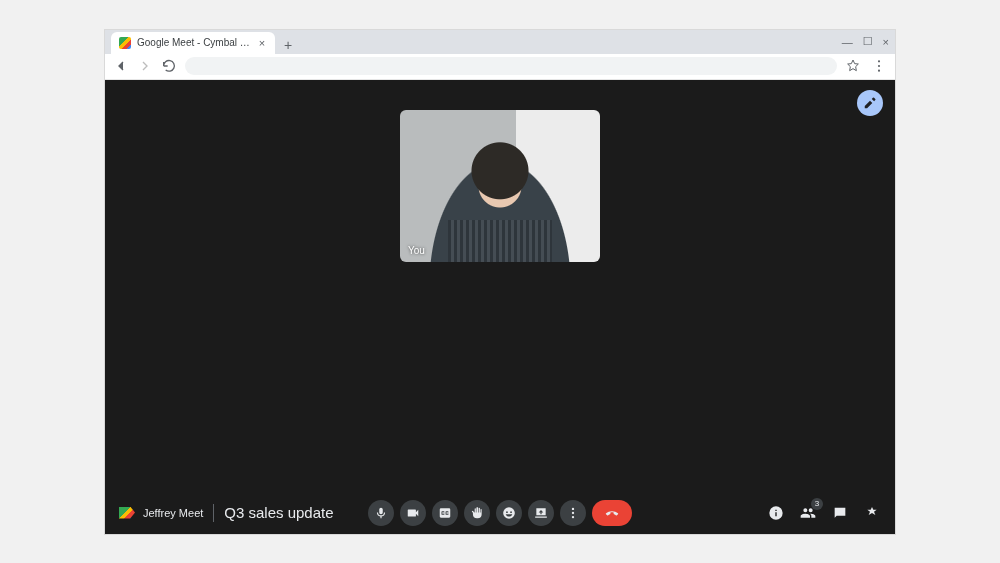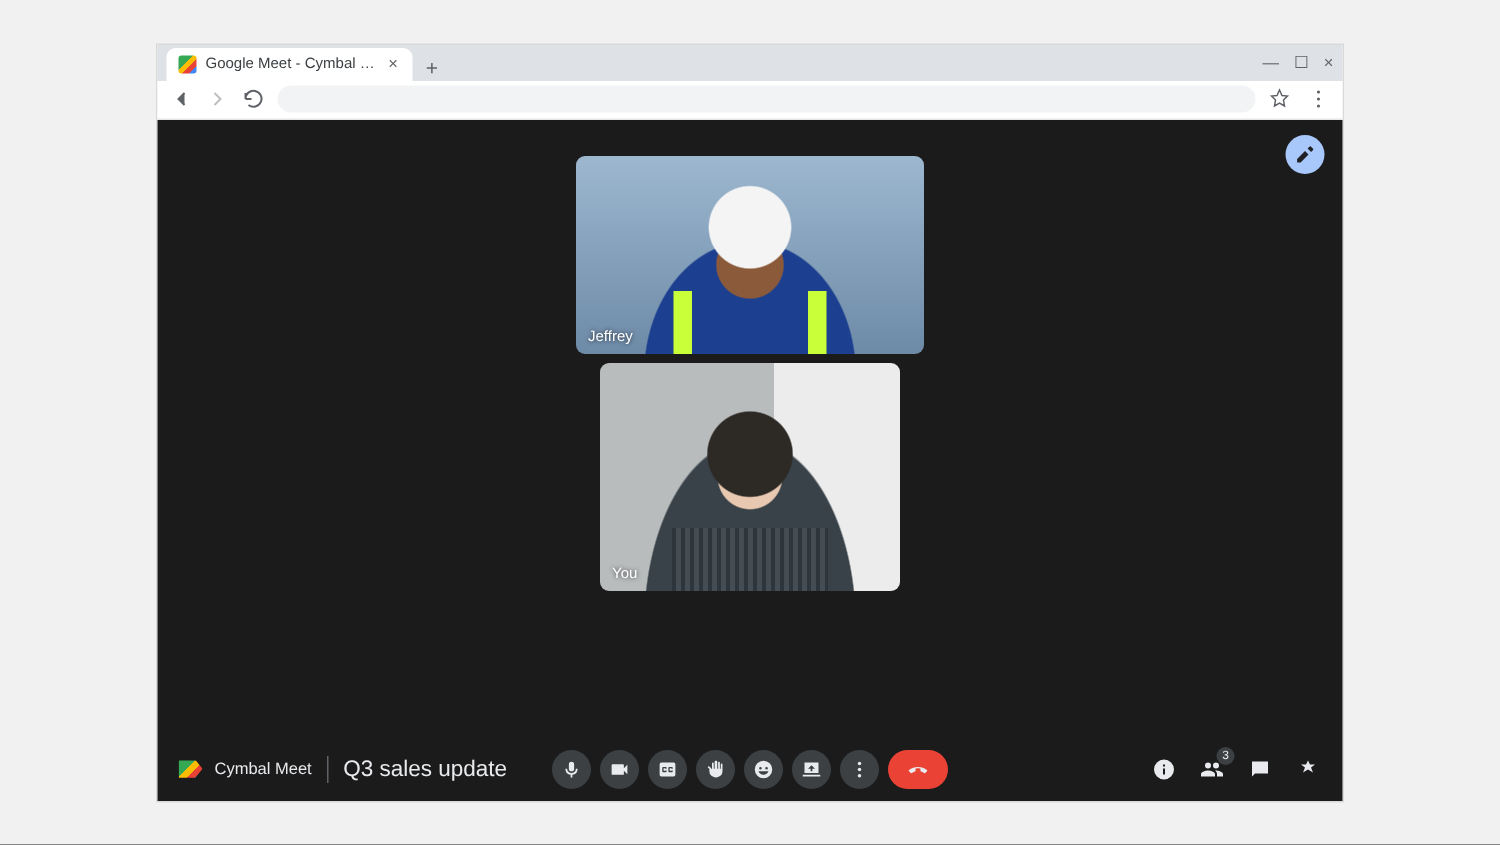--- a/index.html
+++ b/index.html
@@ -235,35 +235,32 @@
   <div class="meet">
 
     <div class="effects-fab">
       <svg viewBox="0 0 24 24" width="14" height="14">
           <path fill="currentColor" d="M3 17l9-9 4 4-9 9H3v-4zm18-10l-2 2-4-4 2-2a1.4 1.4 0 0 1 2 0l2 2a1.4 1.4 0 0 1 0 2z"></path>
         </svg>
     </div>
 
     <div class="grid">
       <div class="row">
-        <div class="tile p-jeffrey">
-          <div class="label">Jeffrey</div>
-        </div>
       </div>
       <div class="row">
         <div class="tile small p-you">
           <div class="label">You</div>
         </div>
       </div>
     </div>
 
     <div class="bottombar">
       <div class="brand">
         <div class="brand-logo"></div>
-        <span>Cymbal Meet</span>
+        <span>Jeffrey Meet</span>
       </div>
       <div class="divider"></div>
       <div class="meeting-name">Q3 sales update</div>
 
       <div class="controls">
         <div class="ctrl">
           <svg viewBox="0 0 24 24">
               <path d="M12 14a3 3 0 0 0 3-3V6a3 3 0 0 0-6 0v5a3 3 0 0 0 3 3zm5-3a5 5 0 0 1-10 0H5a7 7 0 0 0 6 6.9V21h2v-3.1A7 7 0 0 0 19 11h-2z"></path>
             </svg>
         </div>

